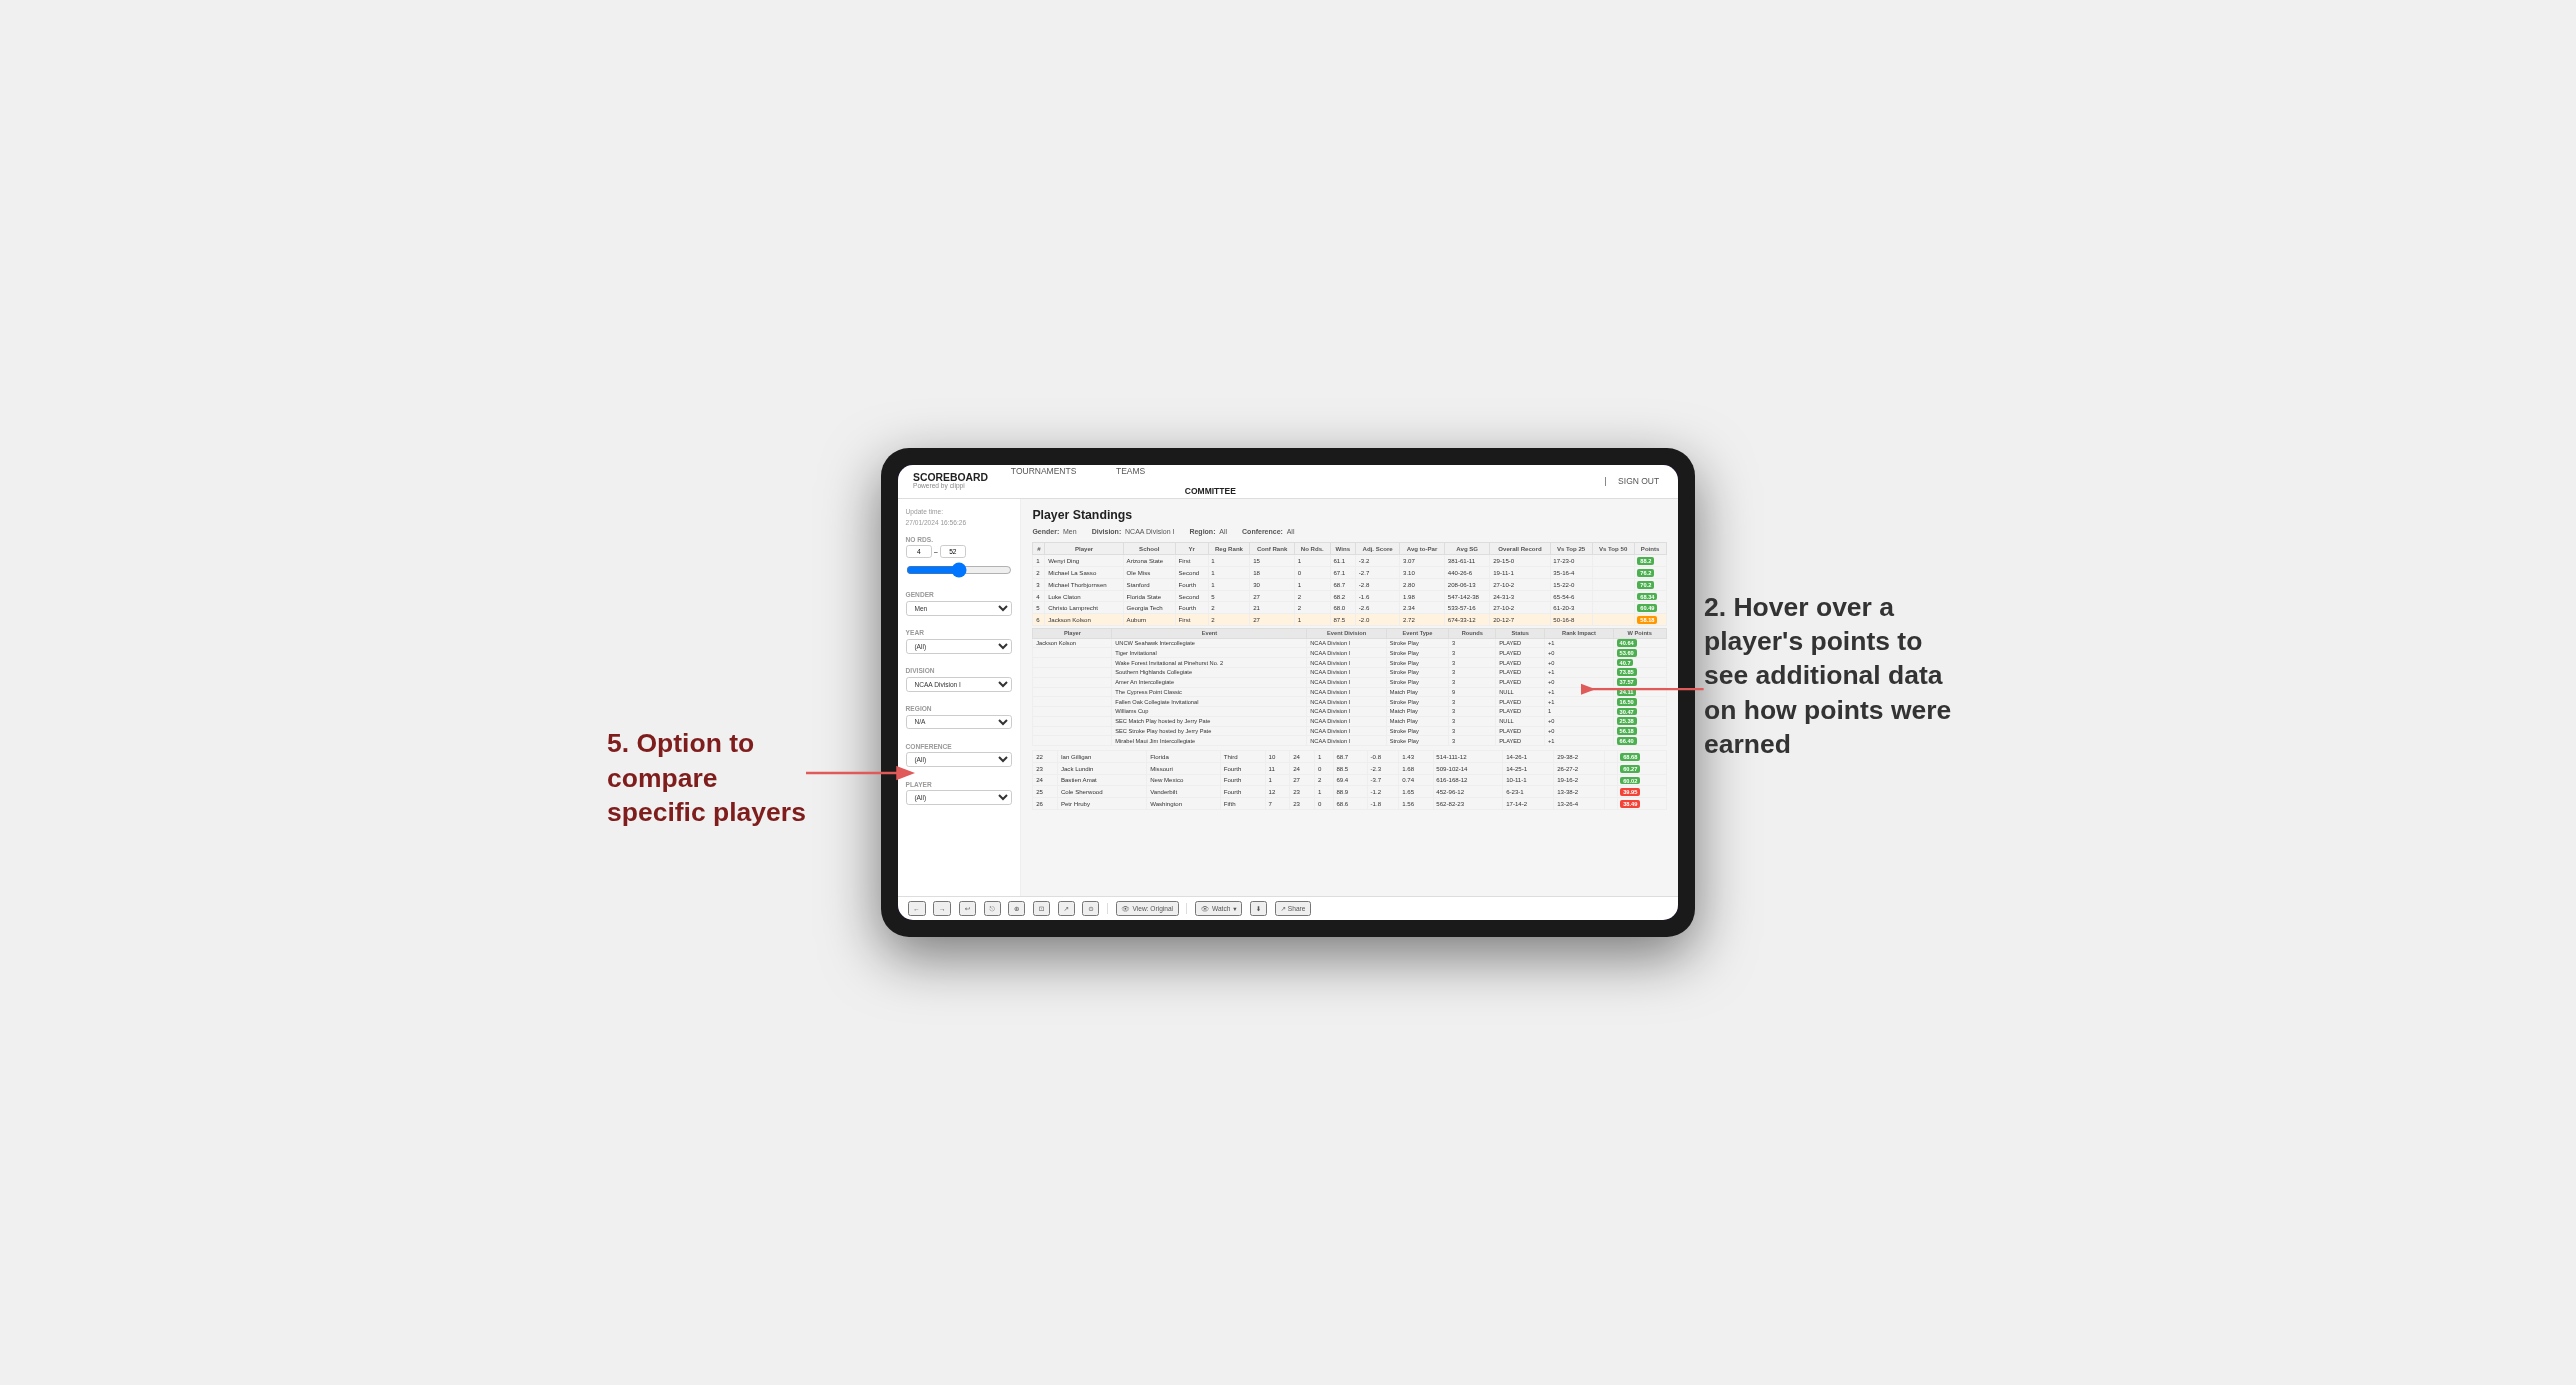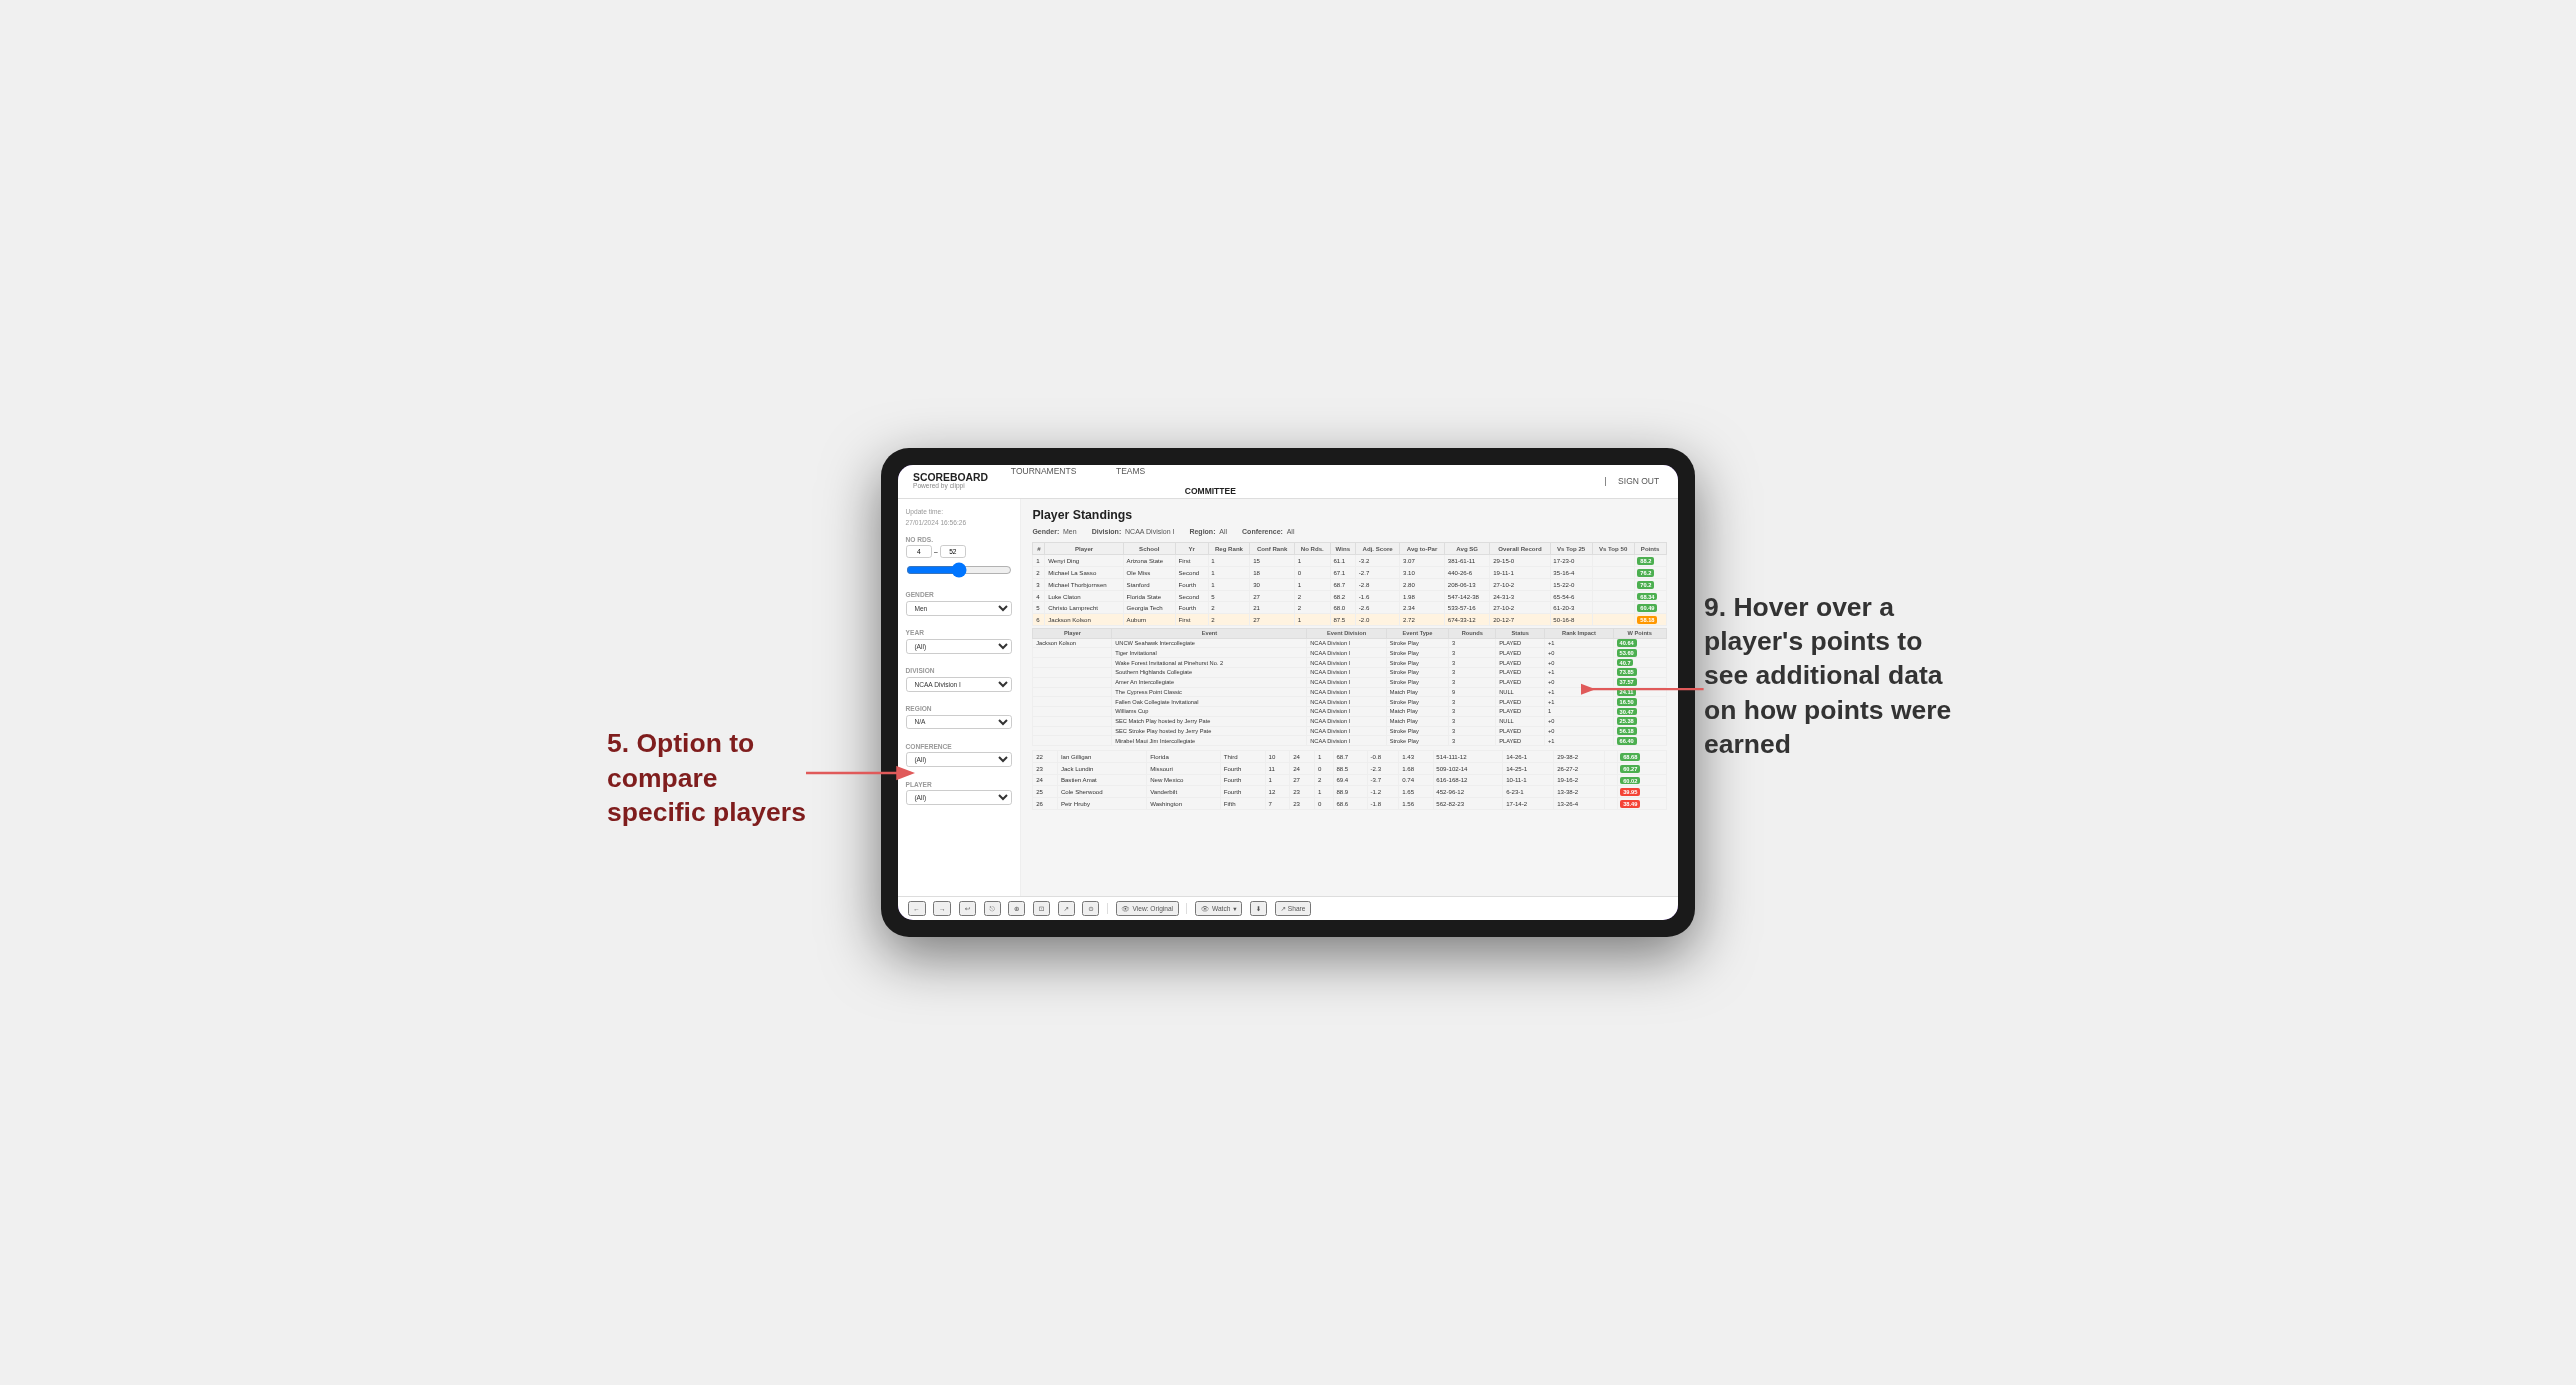--- a/index.html
+++ b/index.html
@@ -853,21 +853,21 @@
         <button class="toolbar-btn" style="display:flex;align-items:center;gap:1.9px;">
           <span>↗</span>
           <span>Share</span>
         </button>
       </div>
 
     </div>
   </div>
 
   <div class="annotation-right">
-    <span>9. Hover over a player's points to see additional data on how points were earned</span>
+    <span>2. Hover over a player's points to see additional data on how points were earned</span>
     
     <svg style="position:absolute; left:-123px; top:76px;" width="123" height="47" viewBox="0 0 130 50">
       <defs>
         <marker id="arrowR" markerWidth="8" markerHeight="8" refX="2" refY="3" orient="auto">
           <path d="M8,0 L8,6 L0,3 z" fill="#e05a5a"></path>
         </marker>
       </defs>
       <path d="M 130,25 Q 60,25 10,25" stroke="#e05a5a" stroke-width="2.5" fill="none" marker-end="url(#arrowR)"></path>
     </svg>
   </div>

